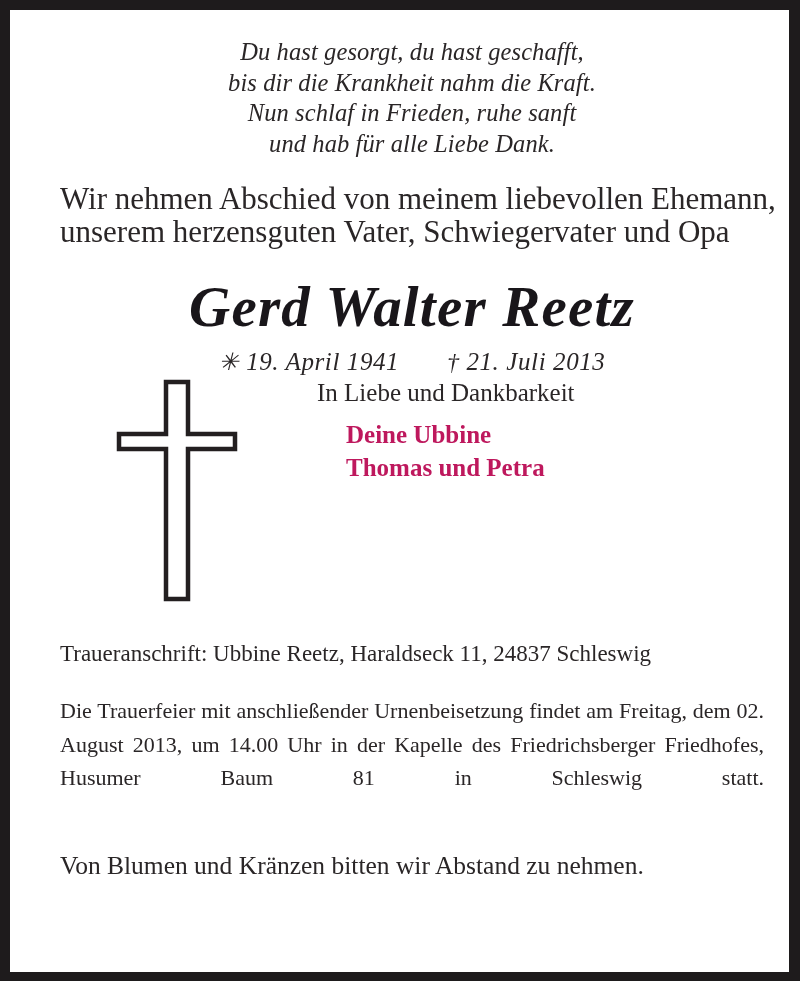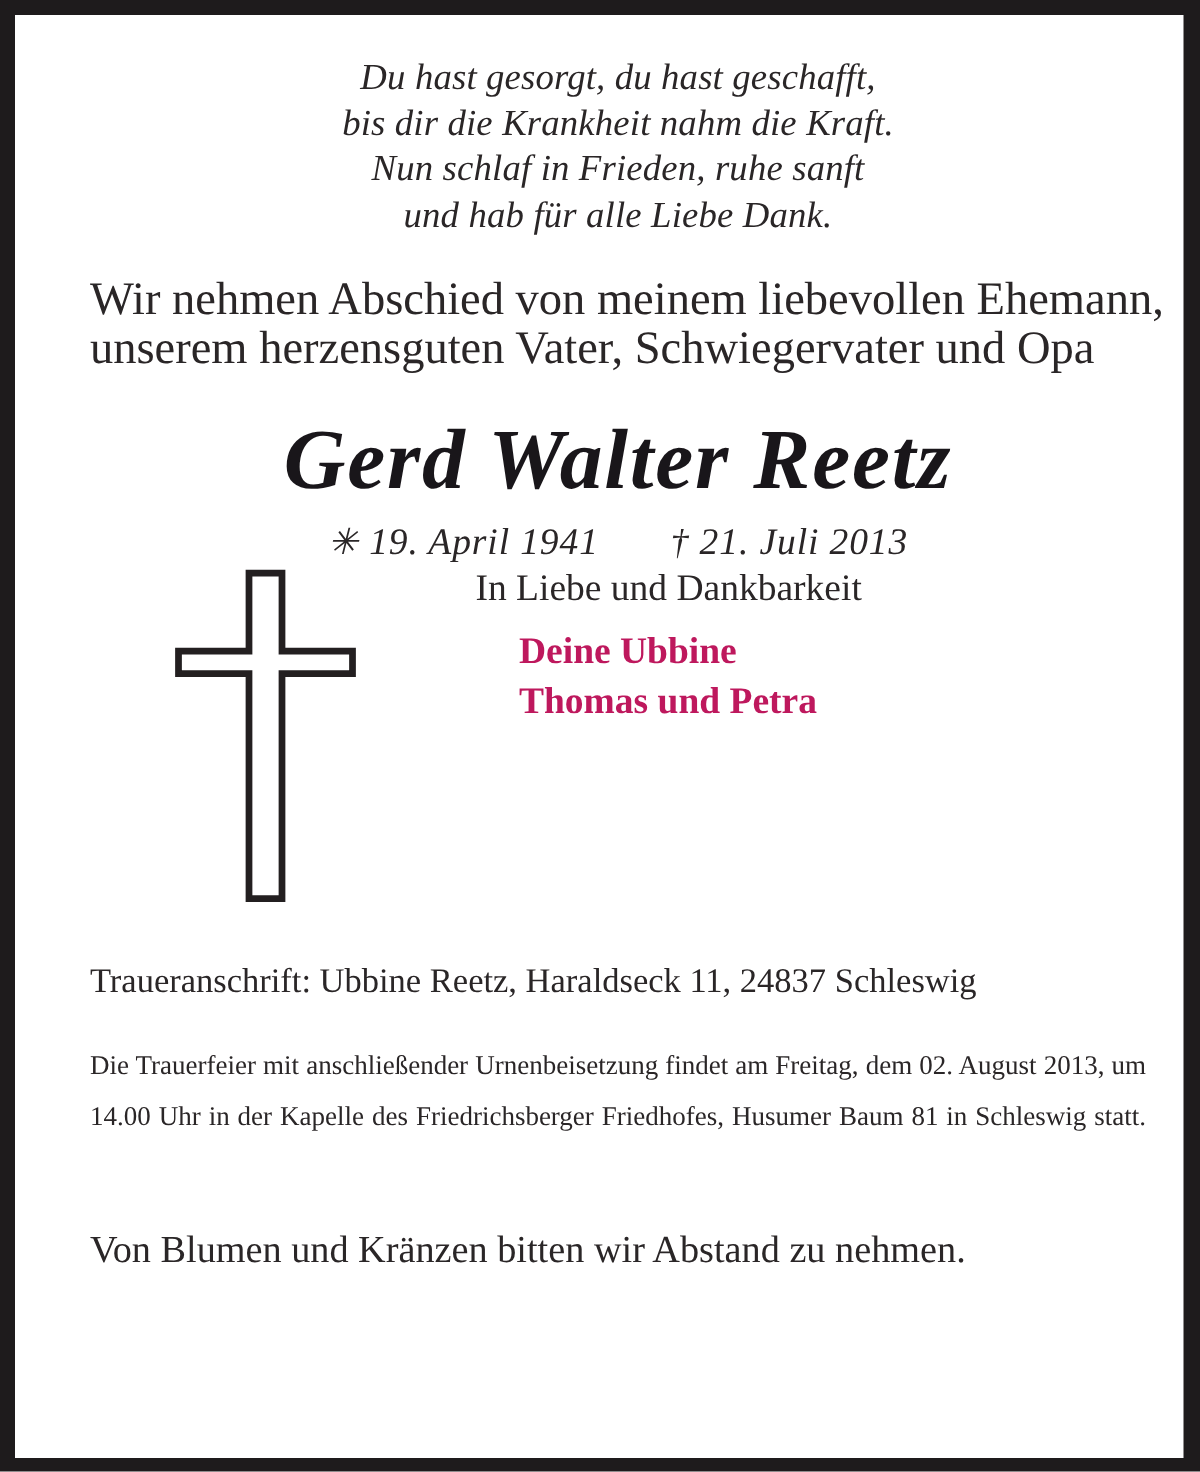--- a/index.html
+++ b/index.html
@@ -155,21 +155,21 @@
     font-size: 23px;
     line-height: 32px;
     color: #2a2627;
     padding-top: 5px;
   }
 
   
   .ceremony {
     margin: 0;
     padding-top: 24px;
-    font-size: 18px;
+    font-size: 22px;
     line-height: 33.5px;
     color: #2a2627;
     text-align: justify;
     text-justify: inter-word;
   }
   .ceremony::after {
     content: "";
     display: inline-block;
     width: 100%;
   }

